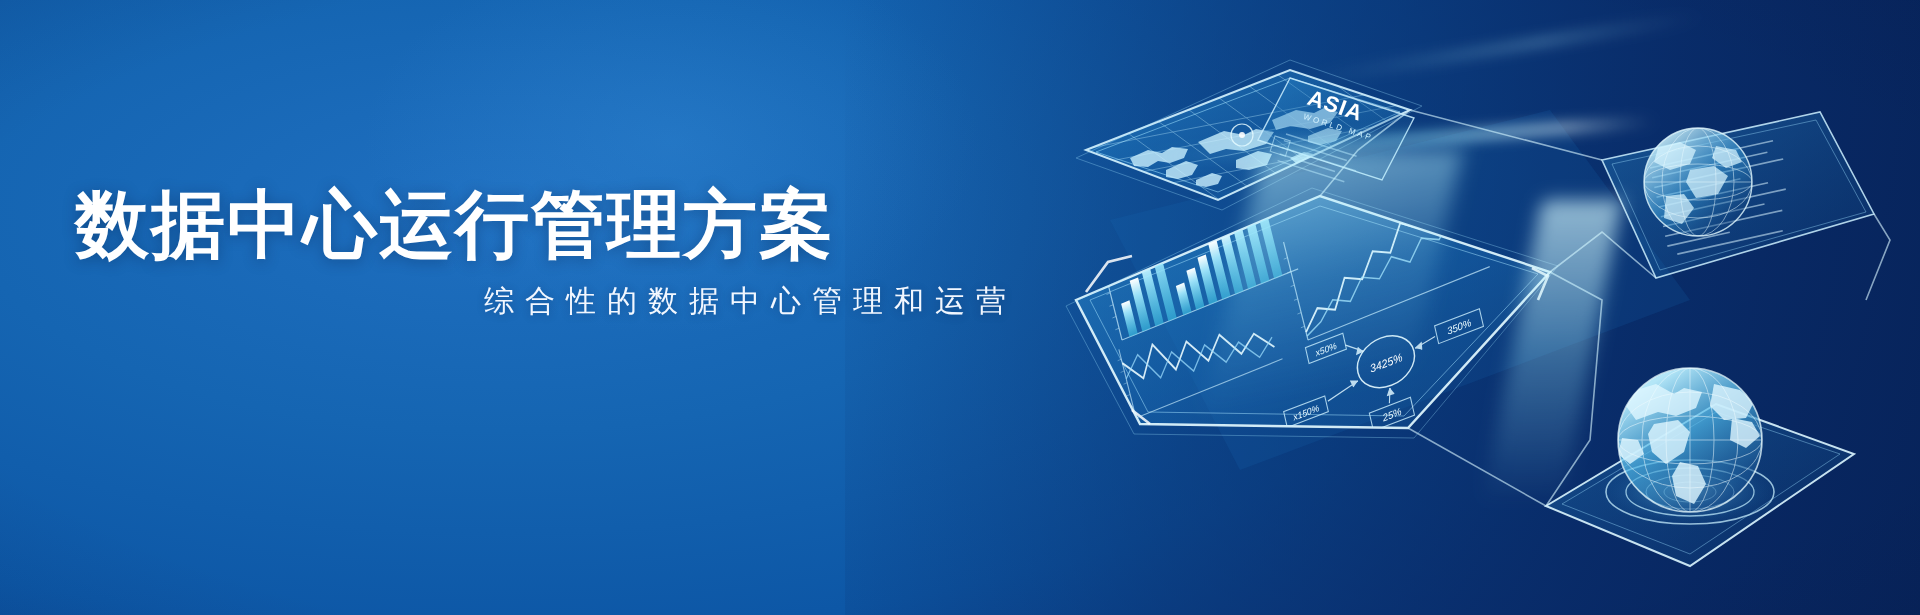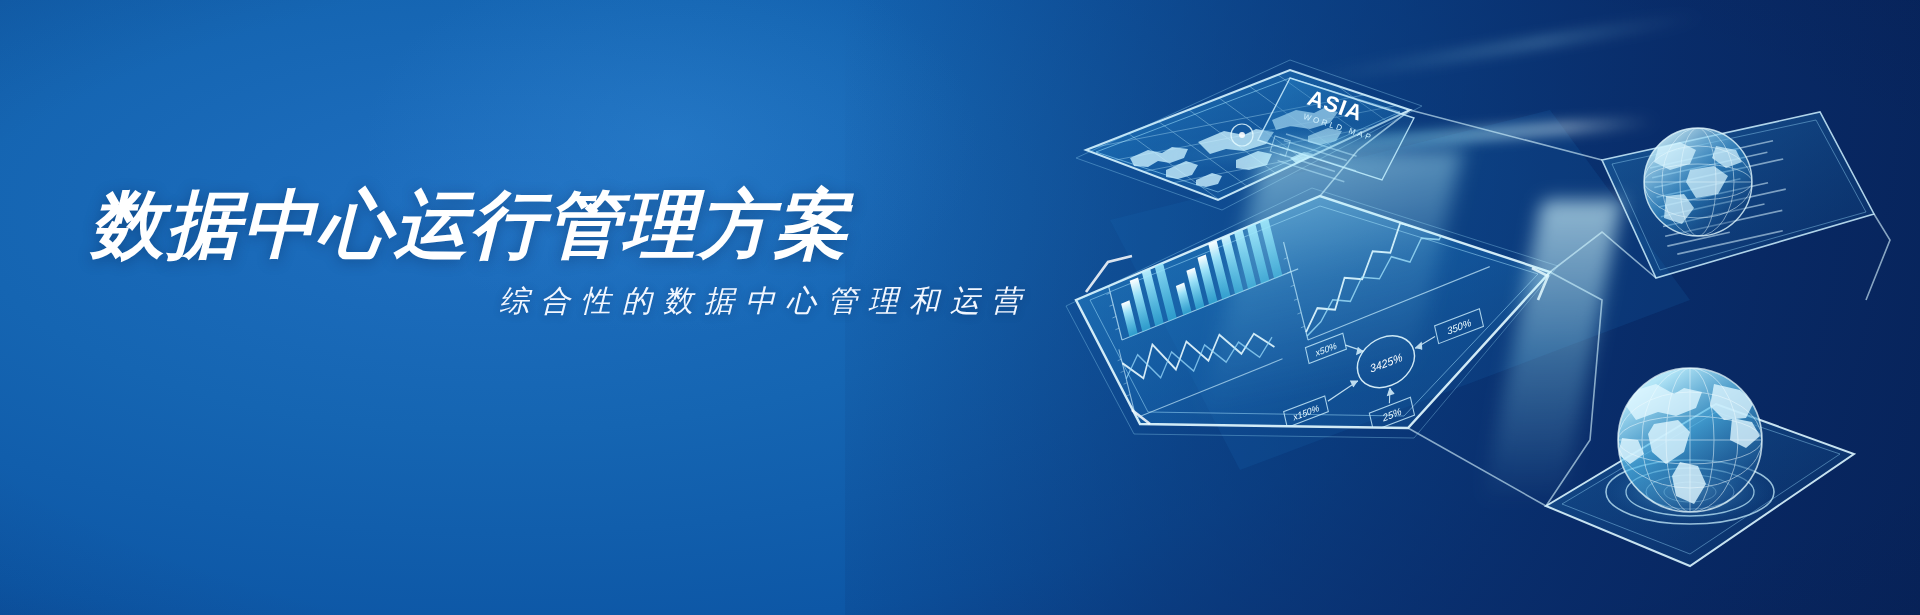--- a/index.html
+++ b/index.html
@@ -29,23 +29,22 @@
     position:absolute;inset:0;
     background:radial-gradient(120% 130% at 50% 50%, rgba(0,0,0,0) 46%, rgba(2,18,52,0.38) 100%);
   }
   .bg-topglow{
     position:absolute;left:12%;top:-22%;width:46%;height:90%;
     background:radial-gradient(closest-side, rgba(60,150,225,0.28), rgba(60,150,225,0) 70%);
   }
 
   
   .copy{
-    position:absolute;left:90px;top:185px;width:960px;
+    position:absolute;left:75px;top:185px;width:960px;
     z-index:40;
-    font-style:italic;
   }
   .title{
     margin:0;
     font-size:74px;
     font-weight:700;
     color:#ffffff;
     letter-spacing:2px;
     line-height:1.08;
     white-space:nowrap;
     text-shadow:0 2px 14px rgba(3,26,66,0.35);

